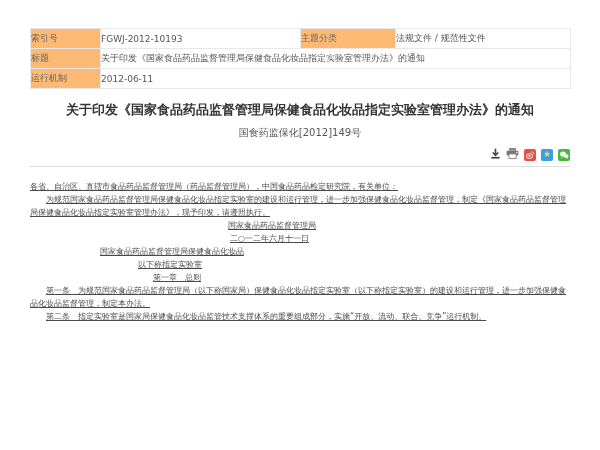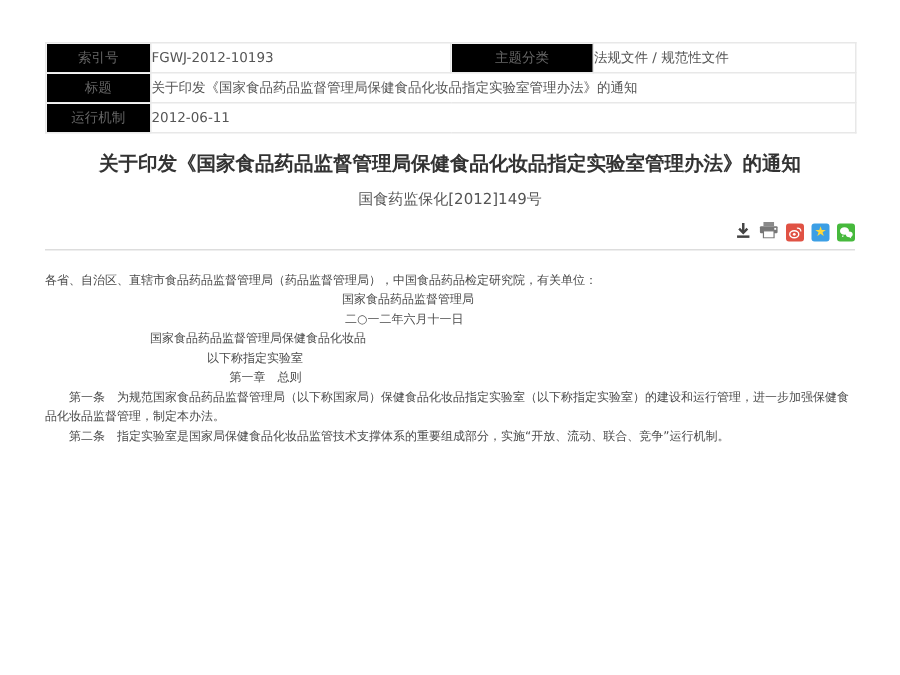--- a/index.html
+++ b/index.html
@@ -6,40 +6,40 @@
   body{
     width:600px;height:450px;overflow:hidden;background:#ffffff;
     font-family:"DejaVu Sans","Liberation Sans",sans-serif;
     -webkit-font-smoothing:antialiased;
   }
   .page{padding:28px 30px 0 30px;width:540px;}
 
   
   table.meta{border-collapse:collapse;width:540px;table-layout:fixed;font-size:9px;color:#555;}
   table.meta td{border:1px solid #e8e8e8;height:19px;padding:0;overflow:hidden;white-space:nowrap;}
-  td.lbl{background:#000000;text-align:center;color:#666;}
+  td.lbl{background:#fdba74;color:#666;}
   td.val{padding-left:8px;color:#555;text-align:left;}
   col.c1{width:70px;} col.c2{width:200px;} col.c3{width:95px;} col.c4{width:175px;}
 
   
   .title{margin-top:12px;text-align:center;font-size:13px;font-weight:bold;color:#333;line-height:18px;}
   .docnum{margin-top:7px;text-align:center;font-size:10px;color:#555;}
 
   .toolbar{margin-top:7px;display:flex;justify-content:flex-end;align-items:center;gap:5px;
            padding-bottom:4px;border-bottom:1px solid #dddddd;}
   .tbtn{display:inline-flex;align-items:center;justify-content:center;cursor:pointer;border:none;background:none;padding:0;}
   .sq{width:12px;height:12px;border-radius:2px;display:inline-flex;align-items:center;justify-content:center;}
   .sq-weibo{background:#e05244;}
   .sq-qzone{background:#3c9fe5;font-size:9px;line-height:9px;color:#ffd83b;}
   .sq-wechat{background:#46b93c;}
 
   .pubtime{margin-top:4px;text-align:right;font-size:8px;color:#999;}
 
   
-  .doc{margin-top:13px;font-size:8px;line-height:13px;color:#4a4a4a;}
+  .doc{margin-top:13px;font-size:8px;line-height:13px;color:#4a4a4a;text-decoration:underline;}
   .doc p{margin:0;}
   .indent{text-indent:2em;}
   .sig{padding-left:198px;margin-top:19px;}
   .sigdate{padding-left:200px;margin-top:2px;}
   .att1{padding-left:70px;margin-top:17px;}
   .att2{padding-left:108px;margin-top:2px;}
   .chapter{padding-left:123px;margin-top:16px;margin-bottom:4px;}
   .art{margin-top:1px;}
 </style>
 </head>
@@ -117,20 +117,21 @@
             <ellipse cx="8.6" cy="7.4" rx="2.7" ry="2.3" fill="#fff"></ellipse>
             <path d="M9.8 9.4l.5 1.3-1.6-.8" fill="#fff"></path>
           </svg>
       </span>
     </button>
   </div>
 
 
   <div class="doc">
     <p>各省、自治区、直辖市食品药品监督管理局（药品监督管理局），中国食品药品检定研究院，有关单位：</p>
+    <p class="indent">为规范国家食品药品监督管理局保健食品化妆品指定实验室的建设和运行管理，进一步加强保健食品化妆品监督管理，制定《国家食品药品监督管理局保健食品化妆品指定实验室管理办法》，现予印发，请遵照执行。</p>
     <p class="sig">国家食品药品监督管理局</p>
     <p class="sigdate">二○一二年六月十一日</p>
     <p class="att1">国家食品药品监督管理局保健食品化妆品</p>
     <p class="att2">以下称指定实验室</p>
     <p class="chapter">第一章　总则</p>
     <p class="indent art">第一条　为规范国家食品药品监督管理局（以下称国家局）保健食品化妆品指定实验室（以下称指定实验室）的建设和运行管理，进一步加强保健食品化妆品监督管理，制定本办法。</p>
     <p class="indent art">第二条　指定实验室是国家局保健食品化妆品监管技术支撑体系的重要组成部分，实施“开放、流动、联合、竞争”运行机制。</p>
   </div>
 
 </div>

